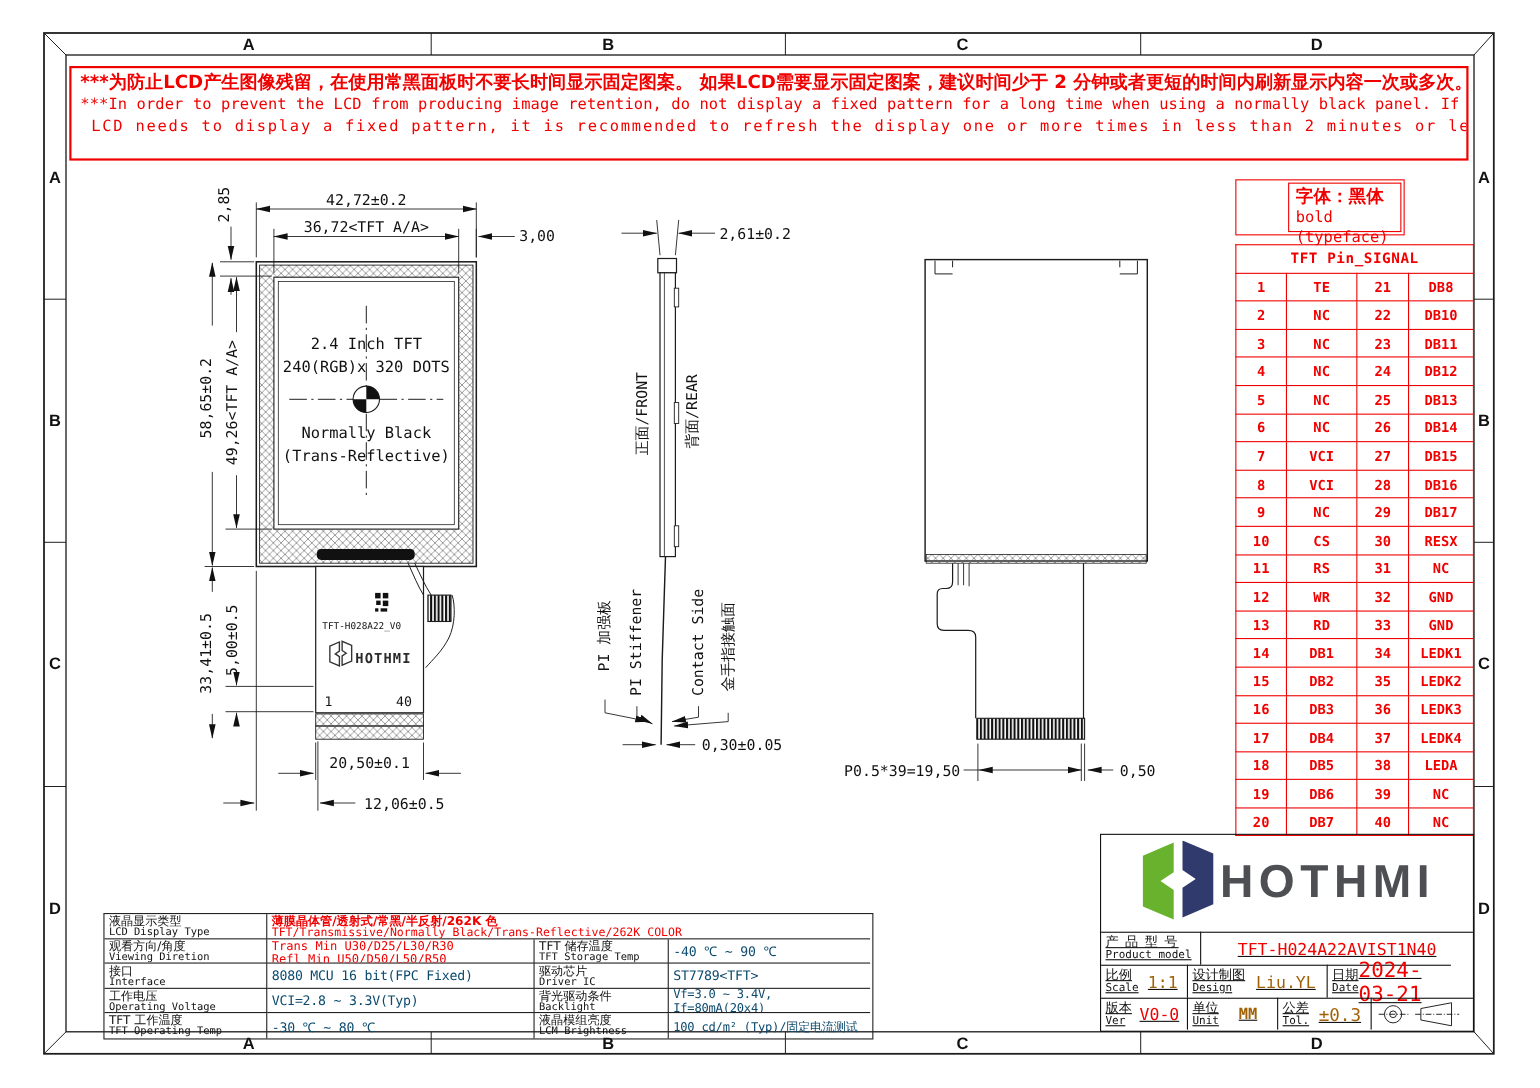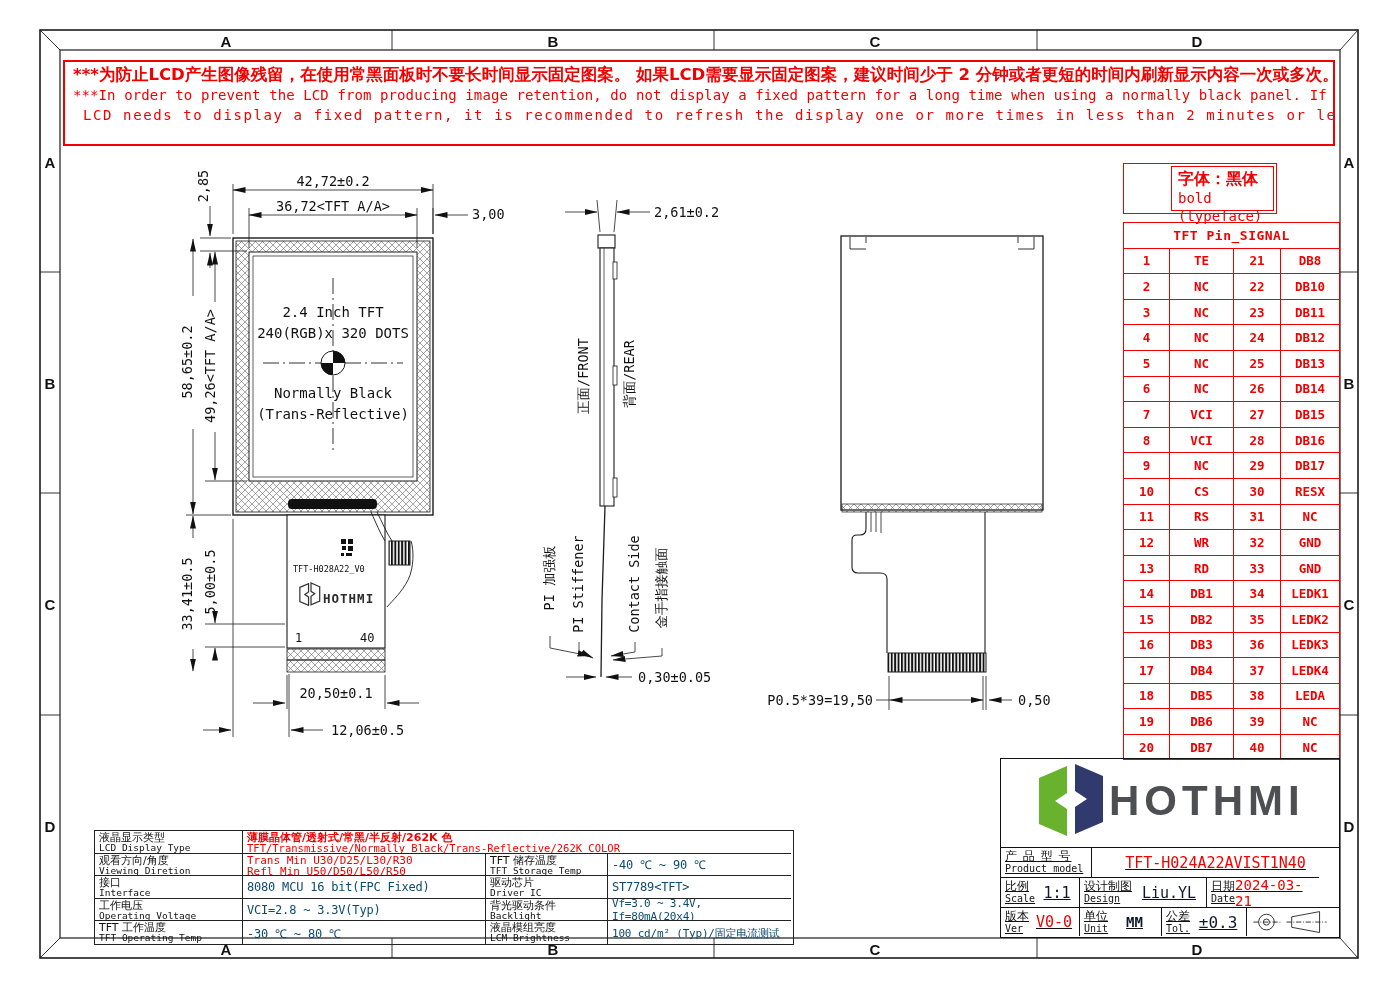--- a/index.html
+++ b/index.html
@@ -50,21 +50,21 @@
   
   #tblock{left:1000px;top:758px;width:340px;height:180px;border:1.5px solid #111;
           box-sizing:border-box;}
   #tblock .tcell{position:absolute;box-sizing:border-box;display:flex;}
   #tblock .bt{border-top:1px solid #111;text-decoration:underline;}
   #tblock .bl{border-left:1px solid #111;}
   #tblock .lbl{padding:2px 0 0 4px;flex:0 0 auto;}
   #tblock .lbl .zh{font:12px "DejaVu Sans","Liberation Sans",sans-serif;line-height:13px;white-space:nowrap;}
   #tblock .lbl .en{font:10px "DejaVu Sans Mono",monospace;line-height:11px;white-space:nowrap;}
   #tblock .val{flex:1;display:flex;align-items:center;justify-content:center;
-               font:15px "DejaVu Sans Mono",monospace;color:#0f172a;}
+               font:15px "DejaVu Sans Mono",monospace;color:#a16207;}
   #tblock .red{color:#f10000;}
   #logotext{position:absolute;left:108px;top:18px;font:bold 42px "Liberation Sans",sans-serif;
             color:#4d4f53;letter-spacing:5px;}
   #model-val{font:bold 19px "DejaVu Sans Mono",monospace;}
   
   svg text{font-family:"DejaVu Sans Mono","DejaVu Sans",sans-serif;fill:#111;font-size:13.5px;}
   svg text.sm{font-size:12px;}
   svg text.tiny{font-size:8.5px;}
   svg text.screen{font-size:14px;}
   svg text.fpclogo{font-weight:bold;font-size:12.5px;fill:#2b2b2b;letter-spacing:1px;}
@@ -498,21 +498,21 @@
         <div class="zh">设计制图</div>
         <div class="en">Design</div>
       </div>
     <div class="val">Liu.YL</div>
   </div>
   <div class="tcell bt bl" style="left:205px;top:118px;width:113px;height:30px">
     <div class="lbl">
         <div class="zh">日期</div>
         <div class="en">Date</div>
       </div>
-    <div class="val red" style="font-size:14px">2024-03-21</div>
+    <div class="val red" style="font-size:19px">2024-03-21</div>
   </div>
 
   <div class="tcell bt" style="left:0;top:148px;width:78px;height:29px">
     <div class="lbl">
         <div class="zh">版本</div>
         <div class="en">Ver</div>
       </div>
     <div class="val red">V0-0</div>
   </div>
   <div class="tcell bt bl" style="left:78px;top:148px;width:82px;height:29px">

